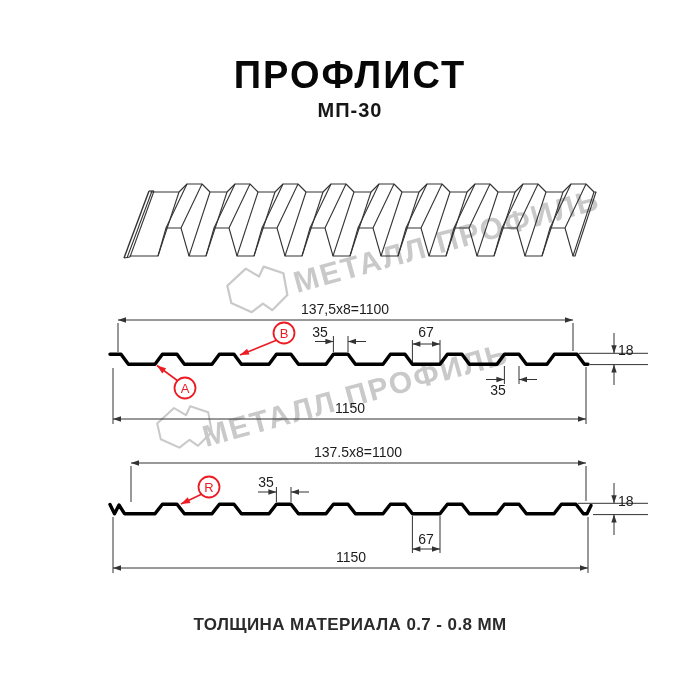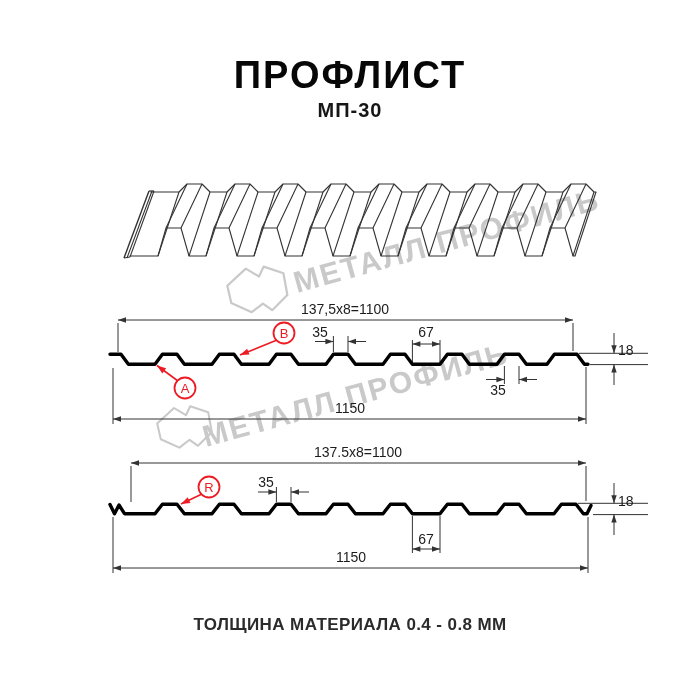--- a/index.html
+++ b/index.html
@@ -176,14 +176,14 @@
       <text class="dim" x="358" y="457" text-anchor="middle">137.5x8=1100</text>
       <text class="dim" x="266" y="487" text-anchor="middle">35</text>
       <text class="dim" x="426" y="544" text-anchor="middle">67</text>
       <text class="dim" x="618" y="506" text-anchor="start">18</text>
       <text class="dim" x="351" y="562" text-anchor="middle">1150</text>
       <circle cx="209" cy="487" r="10.5" fill="none" stroke="#ed1c24" stroke-width="1.8"></circle>
       <text class="redletter" x="209" y="491.5" text-anchor="middle">R</text>
     </g>
   </svg>
 
-  <div class="footer">ТОЛЩИНА МАТЕРИАЛА 0.4 - 0.8 ММ</div>
+  <div class="footer">ТОЛЩИНА МАТЕРИАЛА 0.7 - 0.8 ММ</div>
 </div>
 
 </body></html>

